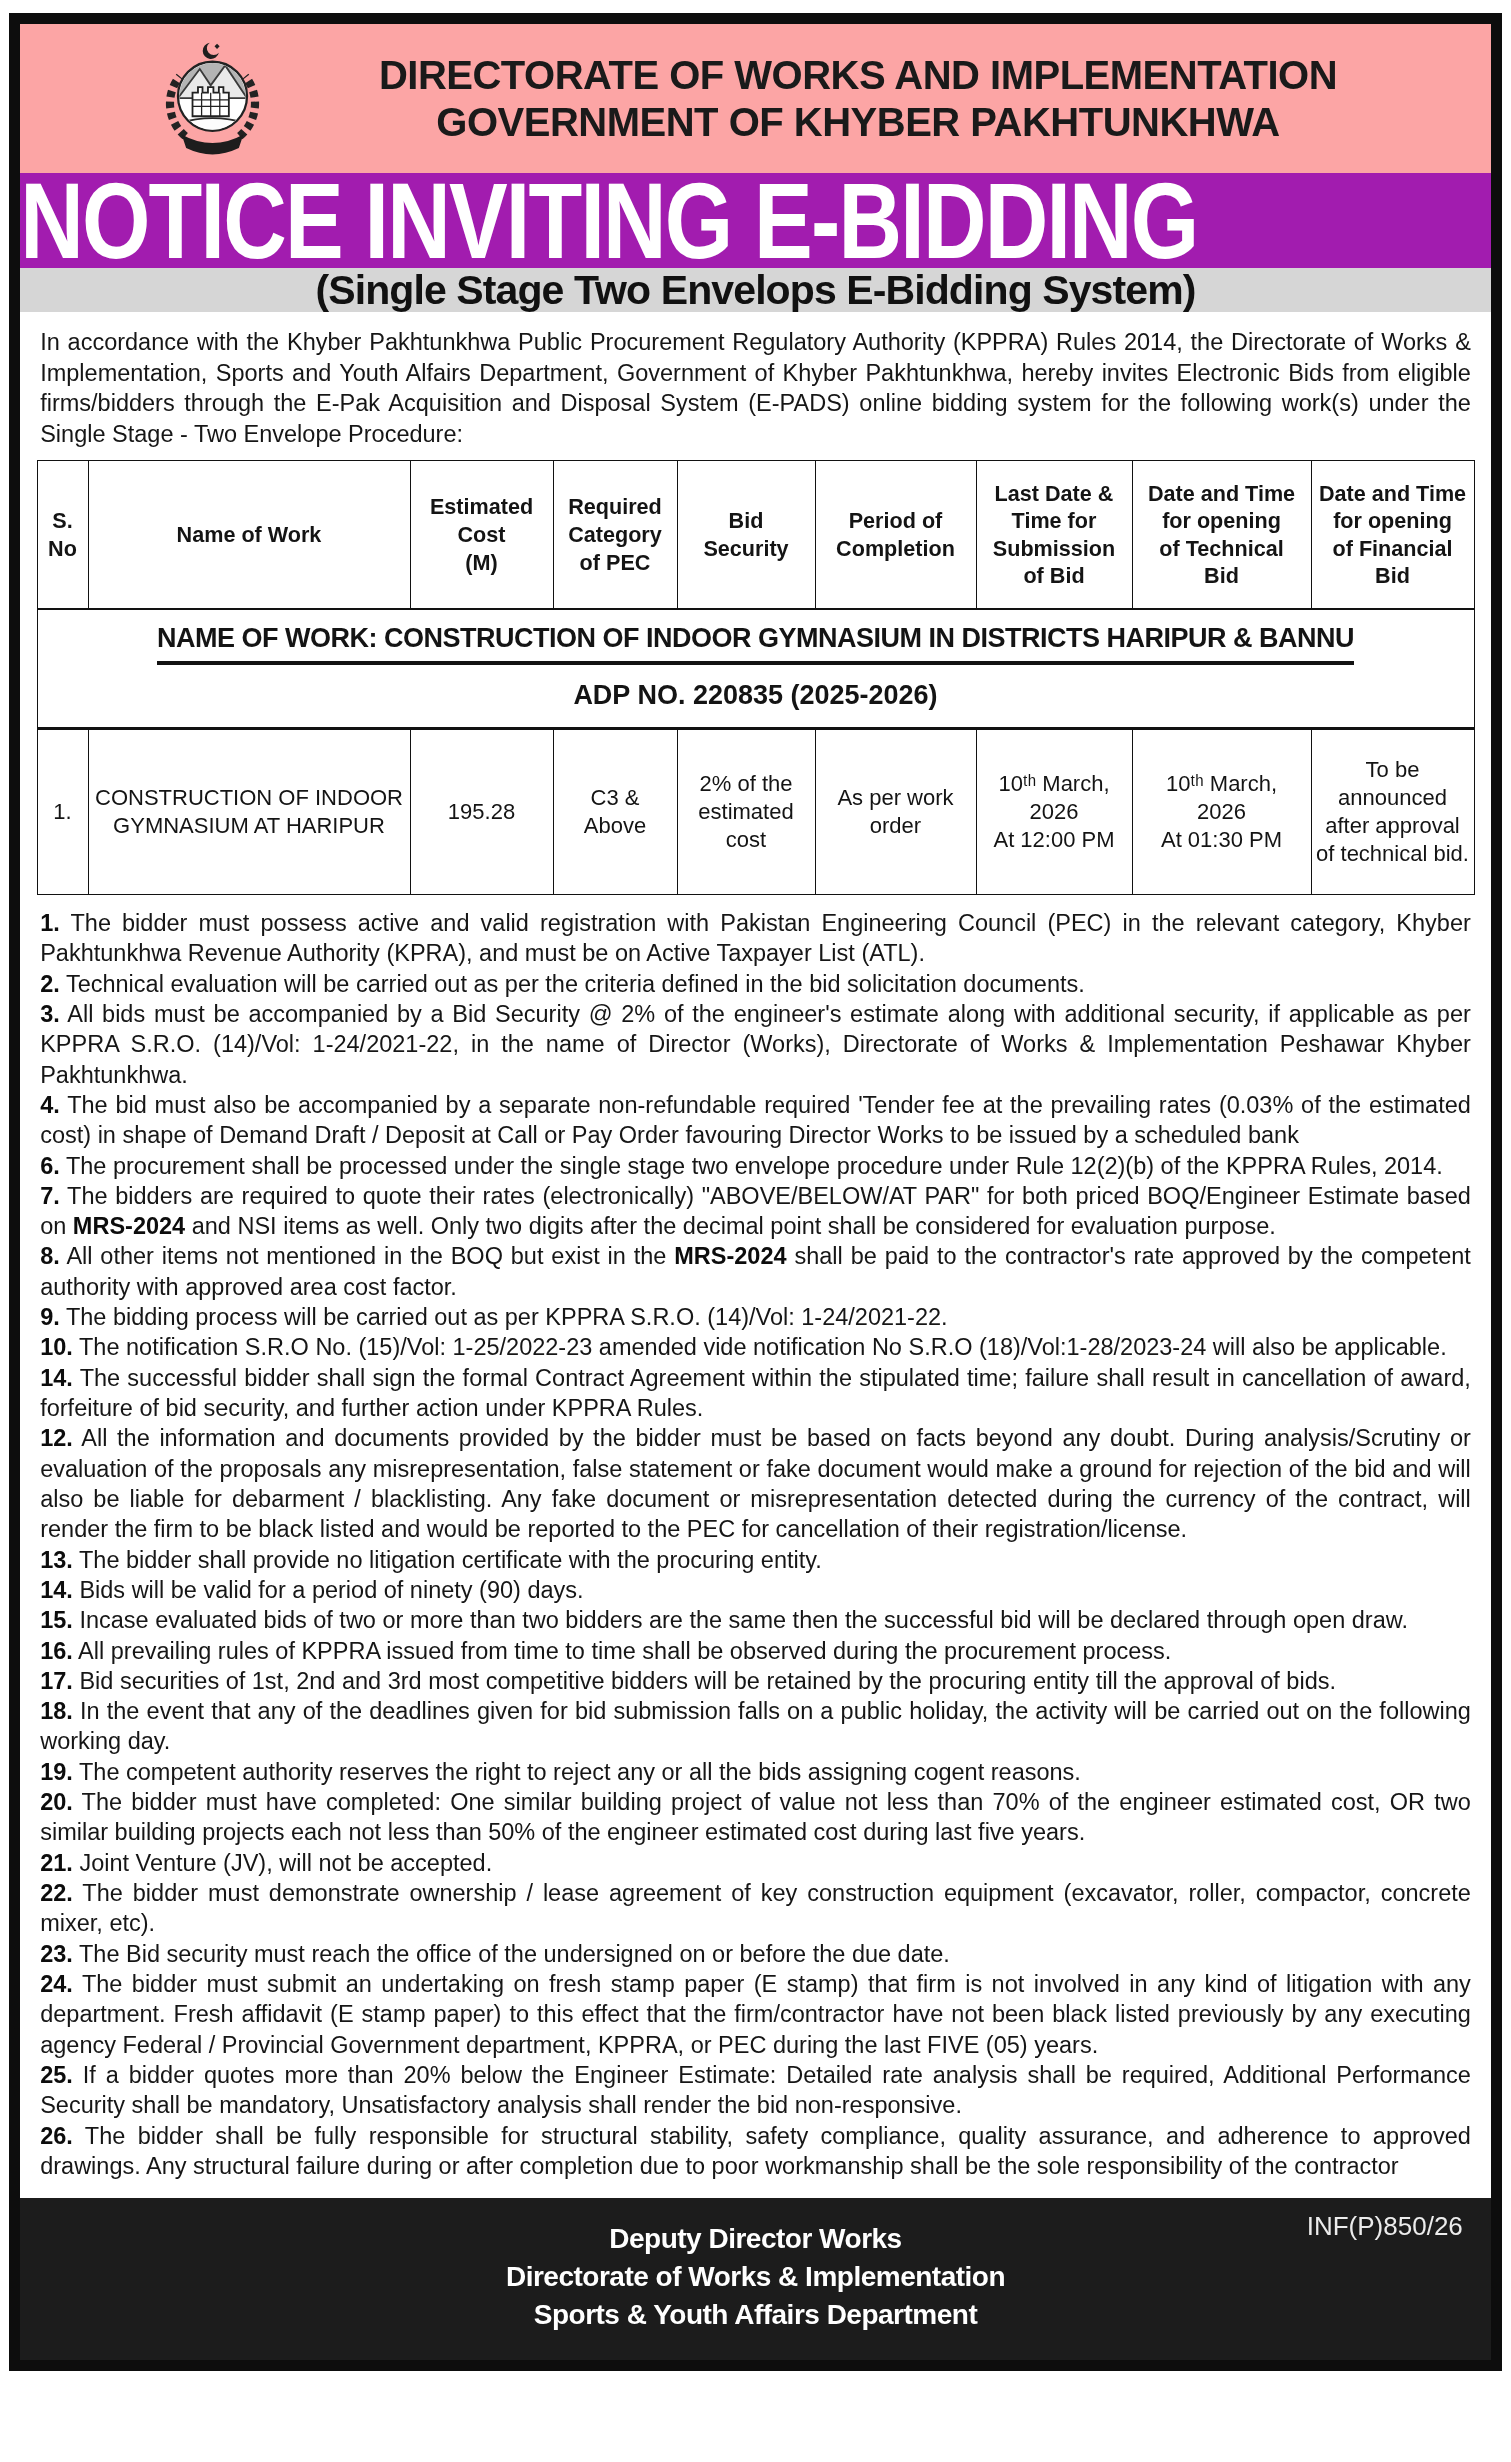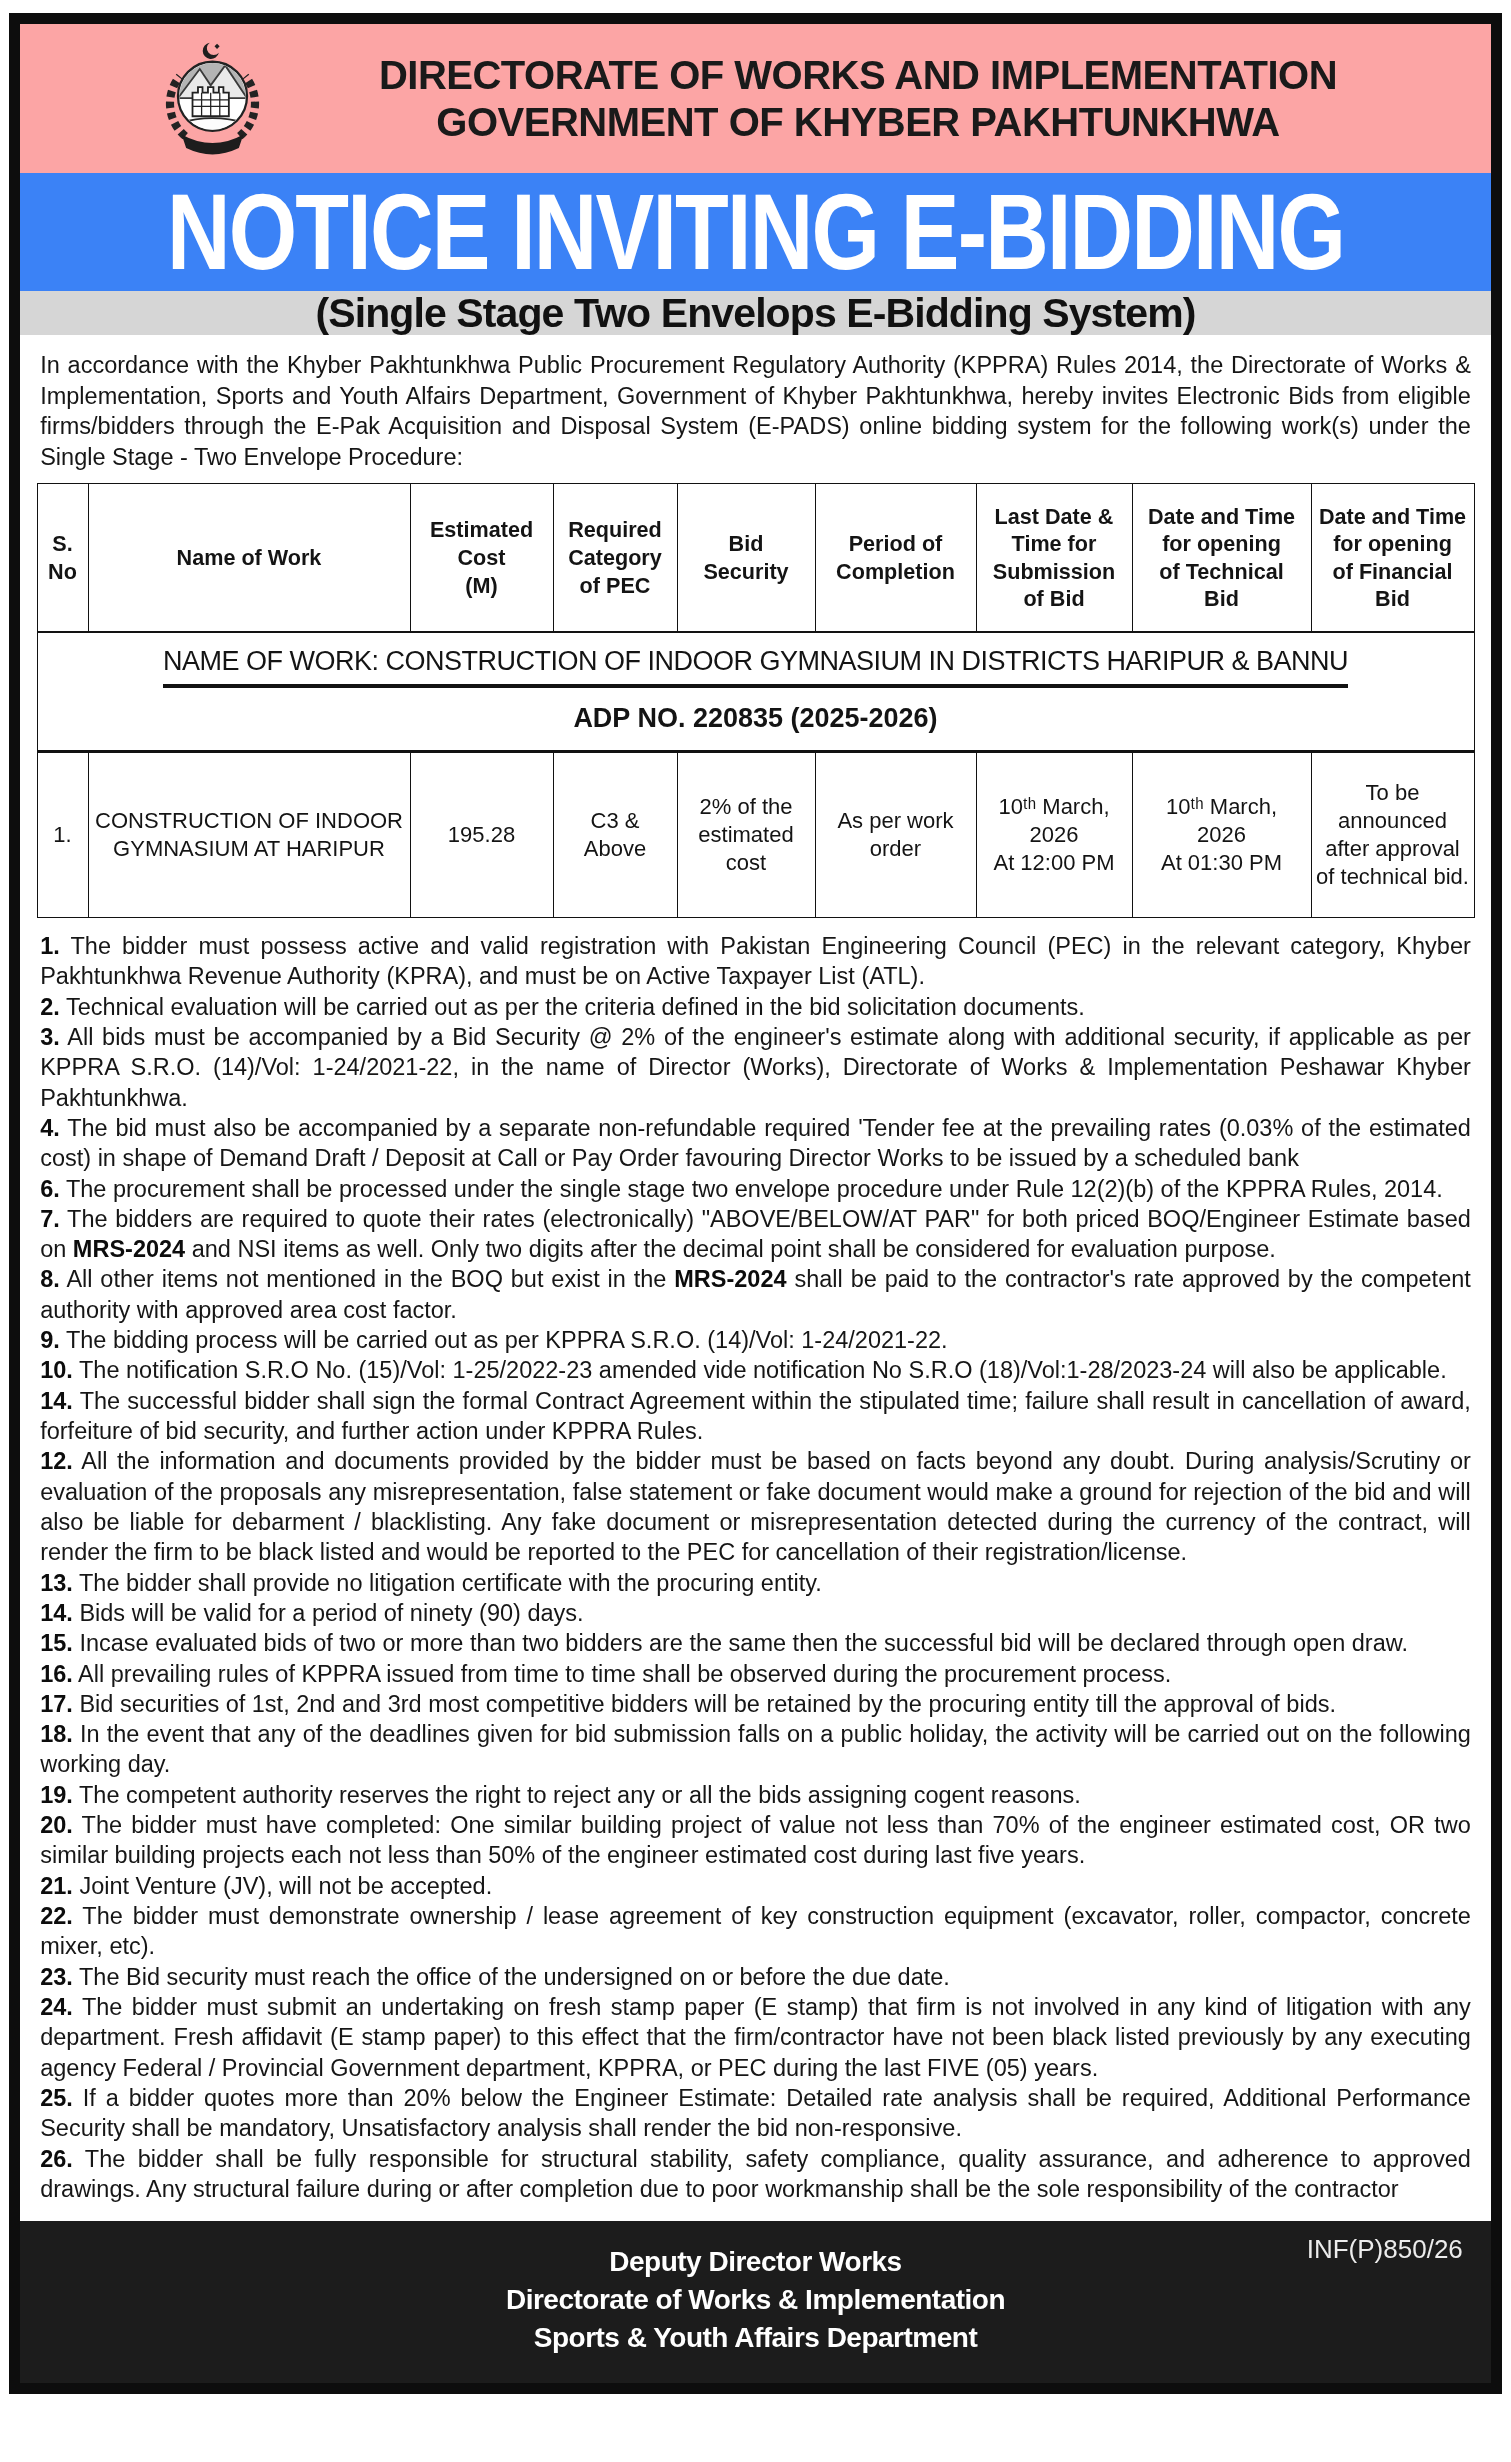--- a/index.html
+++ b/index.html
@@ -5,36 +5,36 @@
   html,body { margin:0; padding:0; background:#ffffff; }
   body { width:1511px; font-family:"Liberation Sans","DejaVu Sans",sans-serif; color:#101010; }
   .frame { margin:13px 9.2px 14px 9.2px; border:11px solid #0d0d0d; background:#fff; }
 
   
   .masthead { display:flex; align-items:center; background:#fca5a5; padding:9.2px 42px 9.2px 138px; height:131px; }
   .crest { width:109px; height:120px; flex:none; }
   .org { flex:1; text-align:center; font-weight:bold; font-size:40px; line-height:1.16; letter-spacing:-0.5px; color:#1a1a1a; }
 
   
-  .title-band { background:#3b82f6; height:118px; display:flex; align-items:center; justify-content:center; overflow:hidden; }
+  .title-band { background:#a21caf; height:95px; display:flex; align-items:center; overflow:hidden; }
   .title-band h1 { margin:0; color:#fff; font-size:88px; font-weight:bold; letter-spacing:-1.8px; white-space:nowrap; transform:scaleY(1.22); }
   .subtitle-band { background:#d6d6d6; height:44px; display:flex; align-items:center; justify-content:center; }
   .subtitle-band h2 { margin:0; font-size:41px; font-weight:bold; letter-spacing:-0.9px; color:#111; }
 
   
   .intro { text-align:justify; font-size:23.5px; line-height:1.3; margin:14.7px 20px 11px 20px; color:#161616; }
 
   
   table { border-collapse:collapse; table-layout:fixed; width:1438px; margin:3.7px auto 0 auto; }
   th,td { border:1.8px solid #121212; text-align:center; vertical-align:middle; padding:4.6px 3.7px; color:#141414; }
   th { font-size:21.6px; font-weight:bold; white-space:pre-line; line-height:1.28; height:138px; }
   td { font-size:22px; line-height:1.28; }
   .ml { white-space:pre-line; }
   tr.group-row td { border-top:2.8px solid #121212; border-bottom:3.7px solid #121212; padding:11px 7.4px 14.7px 7.4px; }
-  .group-title { display:inline-block; font-weight:normal; font-size:27px; letter-spacing:-0.5px; border-bottom:4.6px solid #121212; padding-bottom:4.6px; }
+  .group-title { display:inline-block; font-weight:bold; font-size:27px; letter-spacing:-0.5px; border-bottom:4.6px solid #121212; padding-bottom:4.6px; }
   .group-adp { font-weight:bold; font-size:27px; margin-top:13px; }
   tr.data-row td { height:155px; }
 
   
   .notes { margin:13px 20px 16.6px 20px; }
   .note { margin:0; text-align:justify; font-size:23.5px; line-height:1.29; color:#161616; }
   .note b { color:#0c0c0c; }
 
   
   .sign-block { position:relative; background:#1c1c1c; color:#fff; padding:22px 0 26px 0; }

